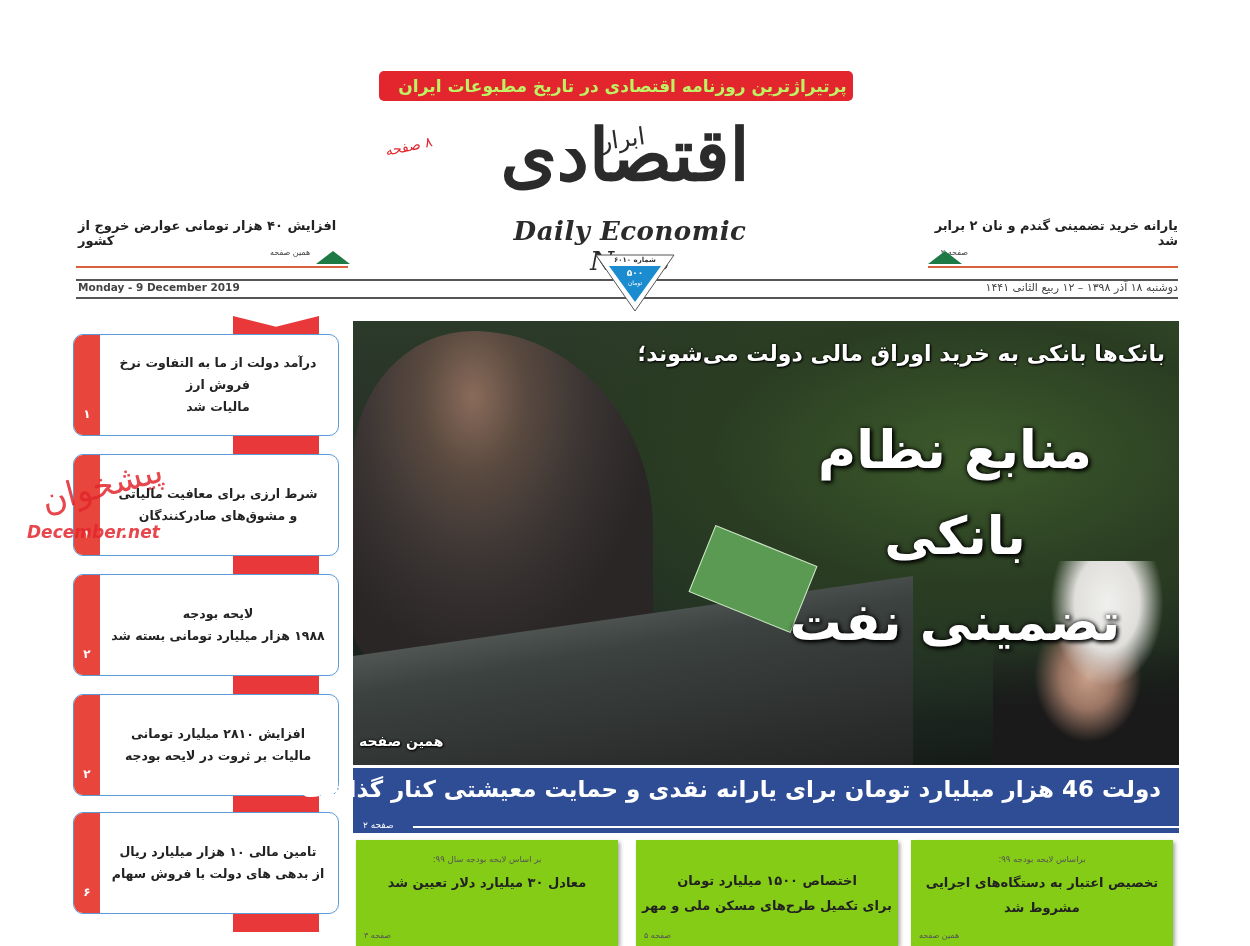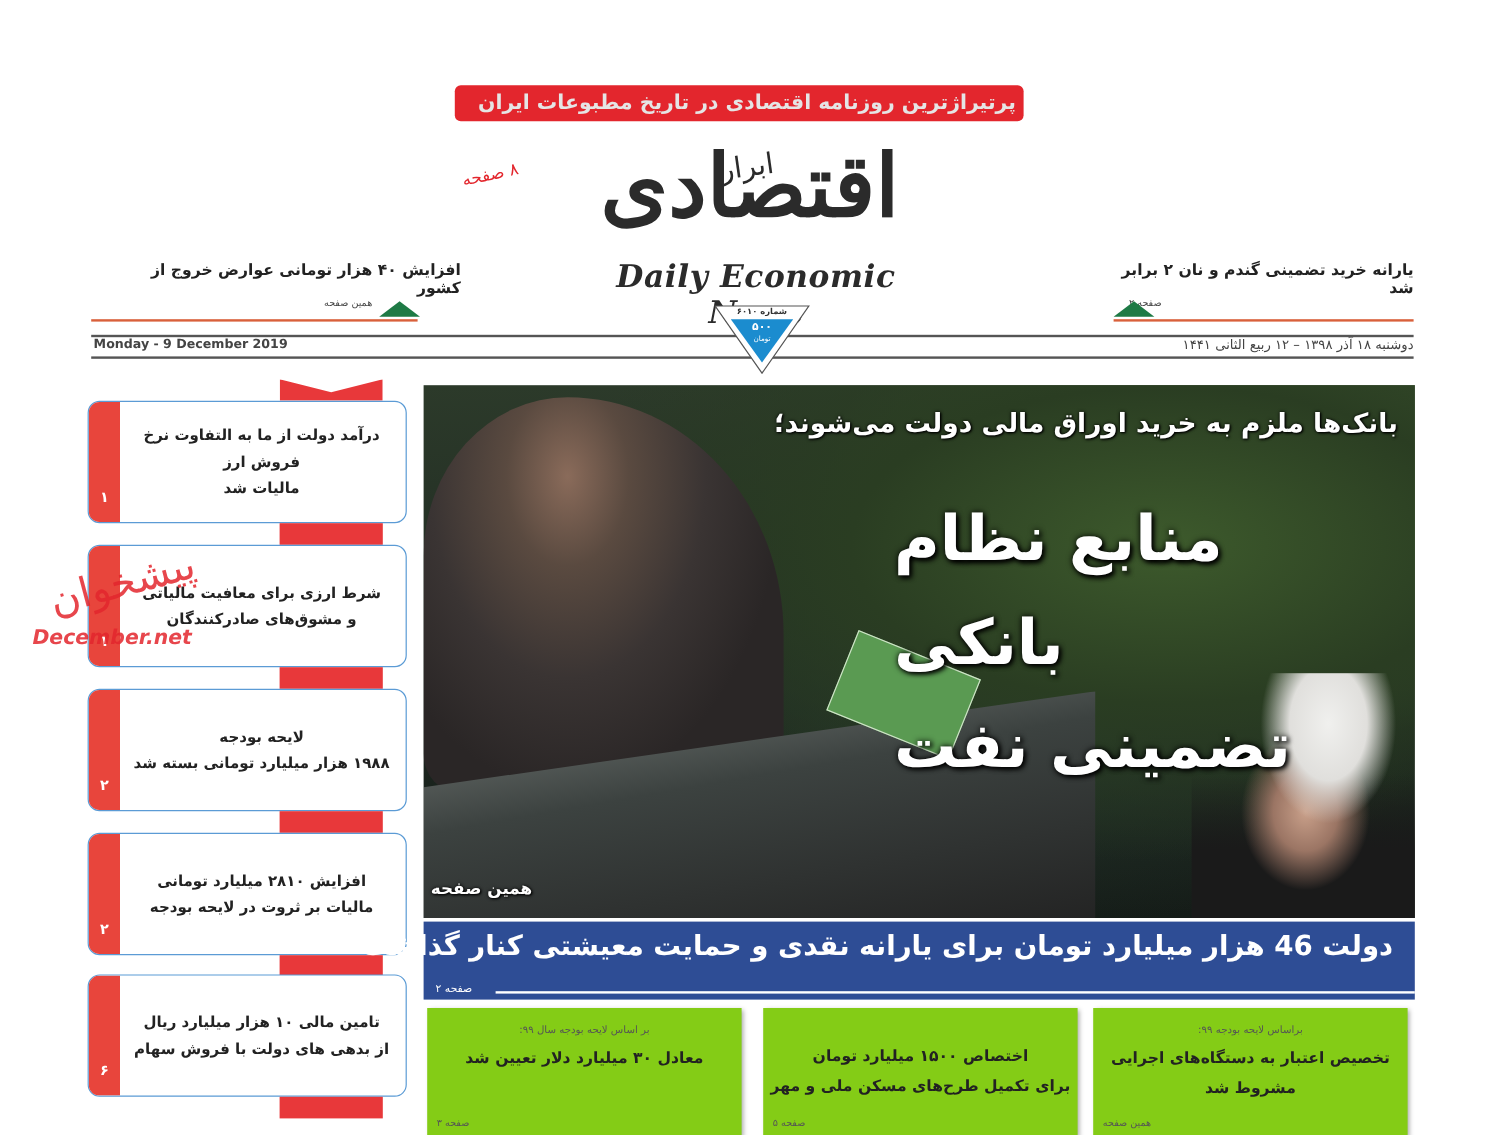--- a/index.html
+++ b/index.html
@@ -2,21 +2,21 @@
 <html><head>
 <meta charset="utf-8">
 <style>
   * { box-sizing: border-box; margin: 0; padding: 0; }
   html, body { width: 1250px; height: 946px; background: #ffffff; overflow: hidden; }
   body { position: relative; font-family: "DejaVu Sans", sans-serif; color: #222; }
 
   
   .slogan {
     position: absolute; left: 379px; top: 71px; width: 474px; height: 30px;
-    background: #e3262d; border-radius: 5px; color: #e5e5e5;
+    background: #e3262d; border-radius: 5px; color: #bef264;
     font-size: 17px; font-weight: bold; direction: rtl; text-align: center; line-height: 30px; padding-left: 13px;
   }
 
   
   .masthead-fa {
     position: absolute; left: 455px; top: 105px; width: 340px; height: 110px;
     direction: rtl; text-align: center; color: #2b2b2b;
     font-family: "DejaVu Serif", serif; font-size: 72px; font-weight: bold; line-height: 100px;
   }
   .masthead-abrar {
@@ -28,21 +28,21 @@
     direction: rtl; transform: rotate(-12deg);
   }
   .masthead-en {
     position: absolute; left: 475px; top: 216px; width: 310px; text-align: center;
     font-family: "DejaVu Serif", serif; font-size: 26px; font-weight: bold; font-style: italic;
     color: #2b2b2b; letter-spacing: 0.5px;
   }
 
   
   .teaser { position: absolute; direction: rtl; font-weight: bold; font-size: 13px; color: #222; }
-  .teaser-left { left: 78px; top: 218px; width: 270px; text-align: right; margin-left: 36px; }
+  .teaser-left { left: 78px; top: 218px; width: 270px; text-align: left; }
   .teaser-right { left: 930px; top: 218px; width: 248px; text-align: right; }
   .teaser-page { position: absolute; direction: rtl; font-size: 8px; color: #444; }
   .tp-left { left: 270px; top: 248px; }
   .tp-right { left: 928px; top: 248px; width: 40px; text-align: right; }
   .green-tri {
     position: absolute; width: 0; height: 0;
     border-left: 17px solid transparent; border-right: 17px solid transparent; border-bottom: 13px solid #1e7a45;
   }
   .gt-left { left: 316px; top: 251px; }
   .gt-right { left: 928px; top: 251px; }
@@ -119,21 +119,21 @@
   .folder {
     position: absolute; left: 345px; top: 222px; width: 110px; height: 72px;
     background: #5a9a52; border: 1px solid #cfe3c8; transform: rotate(22deg);
   }
   .headline-kicker {
     position: absolute; right: 14px; top: 20px; direction: rtl; color: #fff;
     font-size: 22px; font-weight: bold;
     text-shadow: 0 0 3px #000, 1px 1px 2px #000;
   }
   .headline-main {
-    position: absolute; right: 14px; top: 86px; width: 420px; direction: rtl; text-align: left; color: #fff;
+    position: absolute; right: 14px; top: 86px; width: 420px; direction: rtl; text-align: center; color: #fff;
     font-size: 52px; font-weight: bold; line-height: 86px;
     text-shadow: 0 0 5px #000, 2px 2px 4px #000;
   }
   .photo-caption {
     position: absolute; left: 6px; top: 412px; direction: rtl; color: #fff;
     font-size: 14px; font-weight: bold; text-shadow: 0 0 3px #000, 1px 1px 2px #000;
   }
 
   
   .blue-band {
@@ -248,21 +248,21 @@
 </div>
 
 <div class="watermark-fa">پیشخوان</div>
 <div class="watermark-en">December.net</div>
 
 <div class="photo">
   <div class="photo-person-left"></div>
   <div class="photo-desk"></div>
   <div class="folder"></div>
   <div class="photo-person-right"></div>
-  <div class="headline-kicker">بانک‌ها ملزم به خرید اوراق مالی دولت می‌شوند؛</div>
+  <div class="headline-kicker">بانک‌ها بانکی به خرید اوراق مالی دولت می‌شوند؛</div>
   <div class="headline-main">
     <div>منابع نظام بانکی</div>
     <div>تضمینی نفت</div>
   </div>
   <div class="photo-caption">همین صفحه</div>
 </div>
 
 <div class="blue-band">
   <div class="blue-headline">دولت 46 هزار میلیارد  تومان برای یارانه نقدی و حمایت معیشتی کنار گذاشت</div>
   <div class="blue-line"></div>

